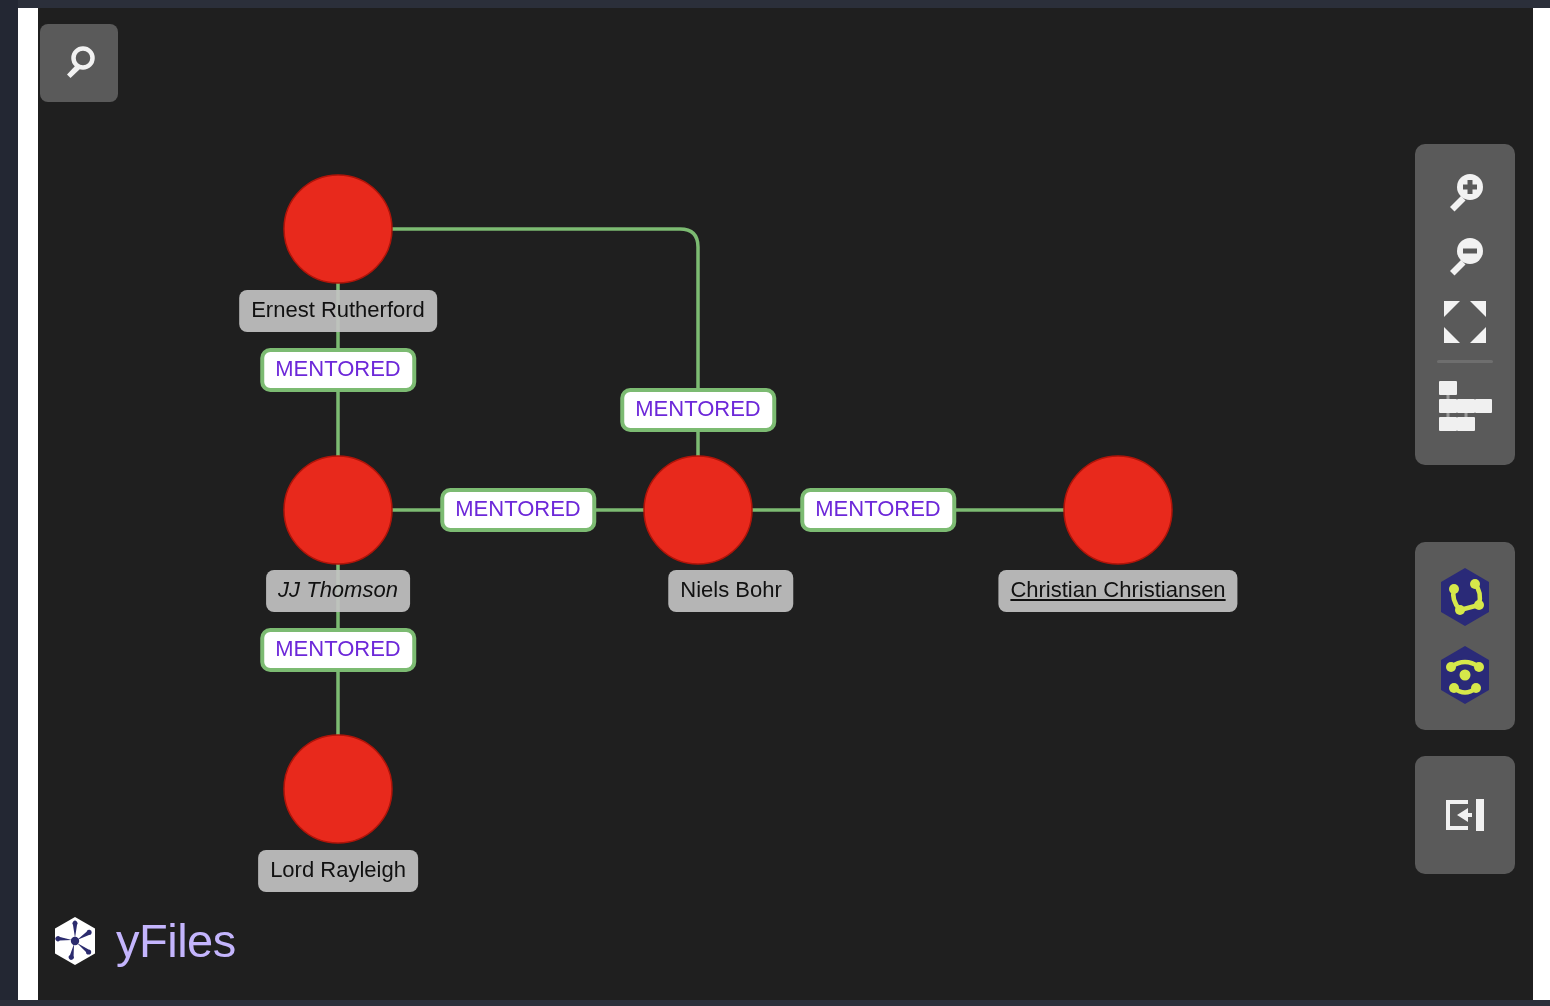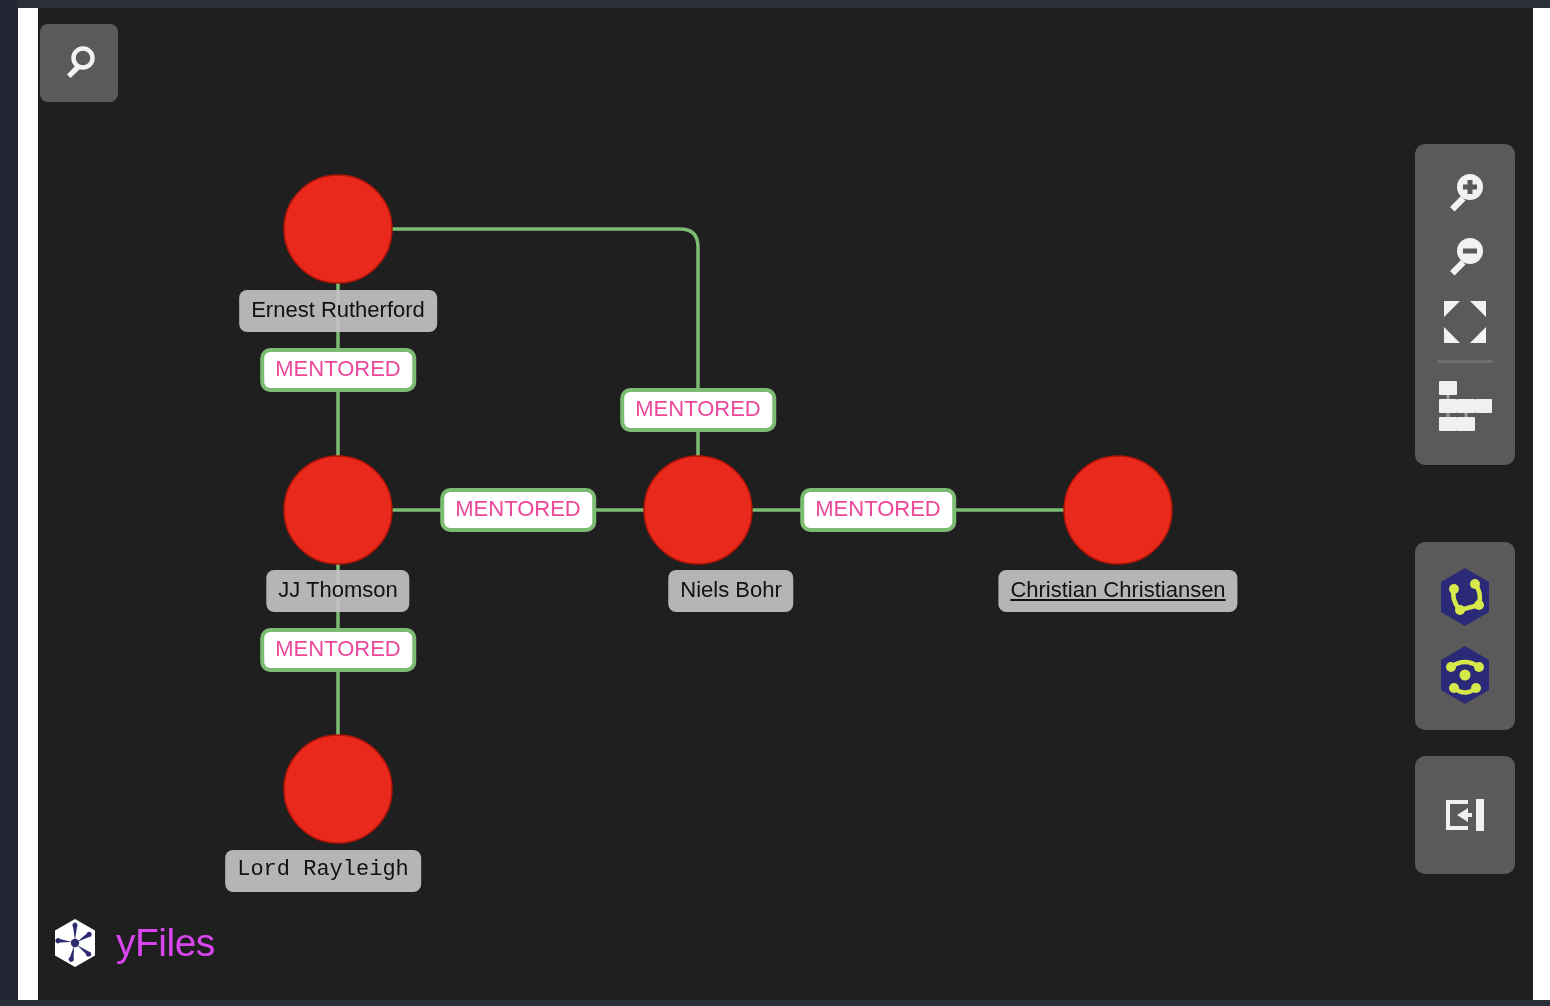--- a/index.html
+++ b/index.html
@@ -67,37 +67,37 @@
     font-size: 22px;
     line-height: 1;
     padding: 9px 12px 11px;
     white-space: nowrap;
     transform: translateX(-50%);
     pointer-events: none;
   }
   .edge-label {
     position: absolute;
     background: #ffffff;
-    color: #ec4899;
+    color: #6d28d9;
     border: 4px solid #7cbb72;
     border-radius: 10px;
     font-size: 22px;
     line-height: 1;
     padding: 6px 11px 8px;
     white-space: nowrap;
     transform: translate(-50%, -50%);
     pointer-events: none;
   }
 
   
   .watermark {
     position: absolute; left: 12px; bottom: 32px;
     display: flex; align-items: center; gap: 16px;
   }
-  .wm-text { color: #d946ef; font-size: 39px; letter-spacing: -0.5px; }
+  .wm-text { color: #c4b5fd; font-size: 47px; letter-spacing: -0.5px; }
 </style>
 </head>
 <body>
 
 <div id="app">
 
   <div class="chrome-top"></div>
   <div class="chrome-left"></div>
   <div class="chrome-bottom"></div>
 
@@ -115,24 +115,24 @@
           <circle cx="300" cy="221" r="54" fill="#e8291c" stroke="#b01409" stroke-width="1.5"></circle>
           <circle cx="300" cy="502" r="54" fill="#e8291c" stroke="#b01409" stroke-width="1.5"></circle>
           <circle cx="660" cy="502" r="54" fill="#e8291c" stroke="#b01409" stroke-width="1.5"></circle>
           <circle cx="1080" cy="502" r="54" fill="#e8291c" stroke="#b01409" stroke-width="1.5"></circle>
           <circle cx="300" cy="781" r="54" fill="#e8291c" stroke="#b01409" stroke-width="1.5"></circle>
         </g>
     </svg>
 
     <div id="labels-layer">
         <div class="node-label" style="left: 300px; top: 282px;">Ernest Rutherford</div>
-        <div class="node-label" style="left: 300px; top: 562px;">JJ Thomson</div>
+        <div class="node-label" style="left: 300px; top: 562px; font-style: italic;">JJ Thomson</div>
         <div class="node-label" style="left: 660px; top: 562px; margin-left: 33px;">Niels Bohr</div>
         <div class="node-label" style="left: 1080px; top: 562px; text-decoration: underline;">Christian Christiansen</div>
-        <div class="node-label" style="left: 285px; top: 842px; font-family: Liberation Mono, monospace;">Lord Rayleigh</div>
+        <div class="node-label" style="left: 300px; top: 842px;">Lord Rayleigh</div>
         <div class="edge-label" style="left: 300px; top: 362px;">MENTORED</div>
         <div class="edge-label" style="left: 660px; top: 402px;">MENTORED</div>
         <div class="edge-label" style="left: 480px; top: 502px;">MENTORED</div>
         <div class="edge-label" style="left: 840px; top: 502px;">MENTORED</div>
         <div class="edge-label" style="left: 300px; top: 642px;">MENTORED</div>
       </div>
 
     <div class="search-btn">
       <svg width="40" height="40" viewBox="0 0 40 40">
         <circle cx="24" cy="15" r="9.5" fill="none" stroke="#f2f2f2" stroke-width="4.5"></circle>

